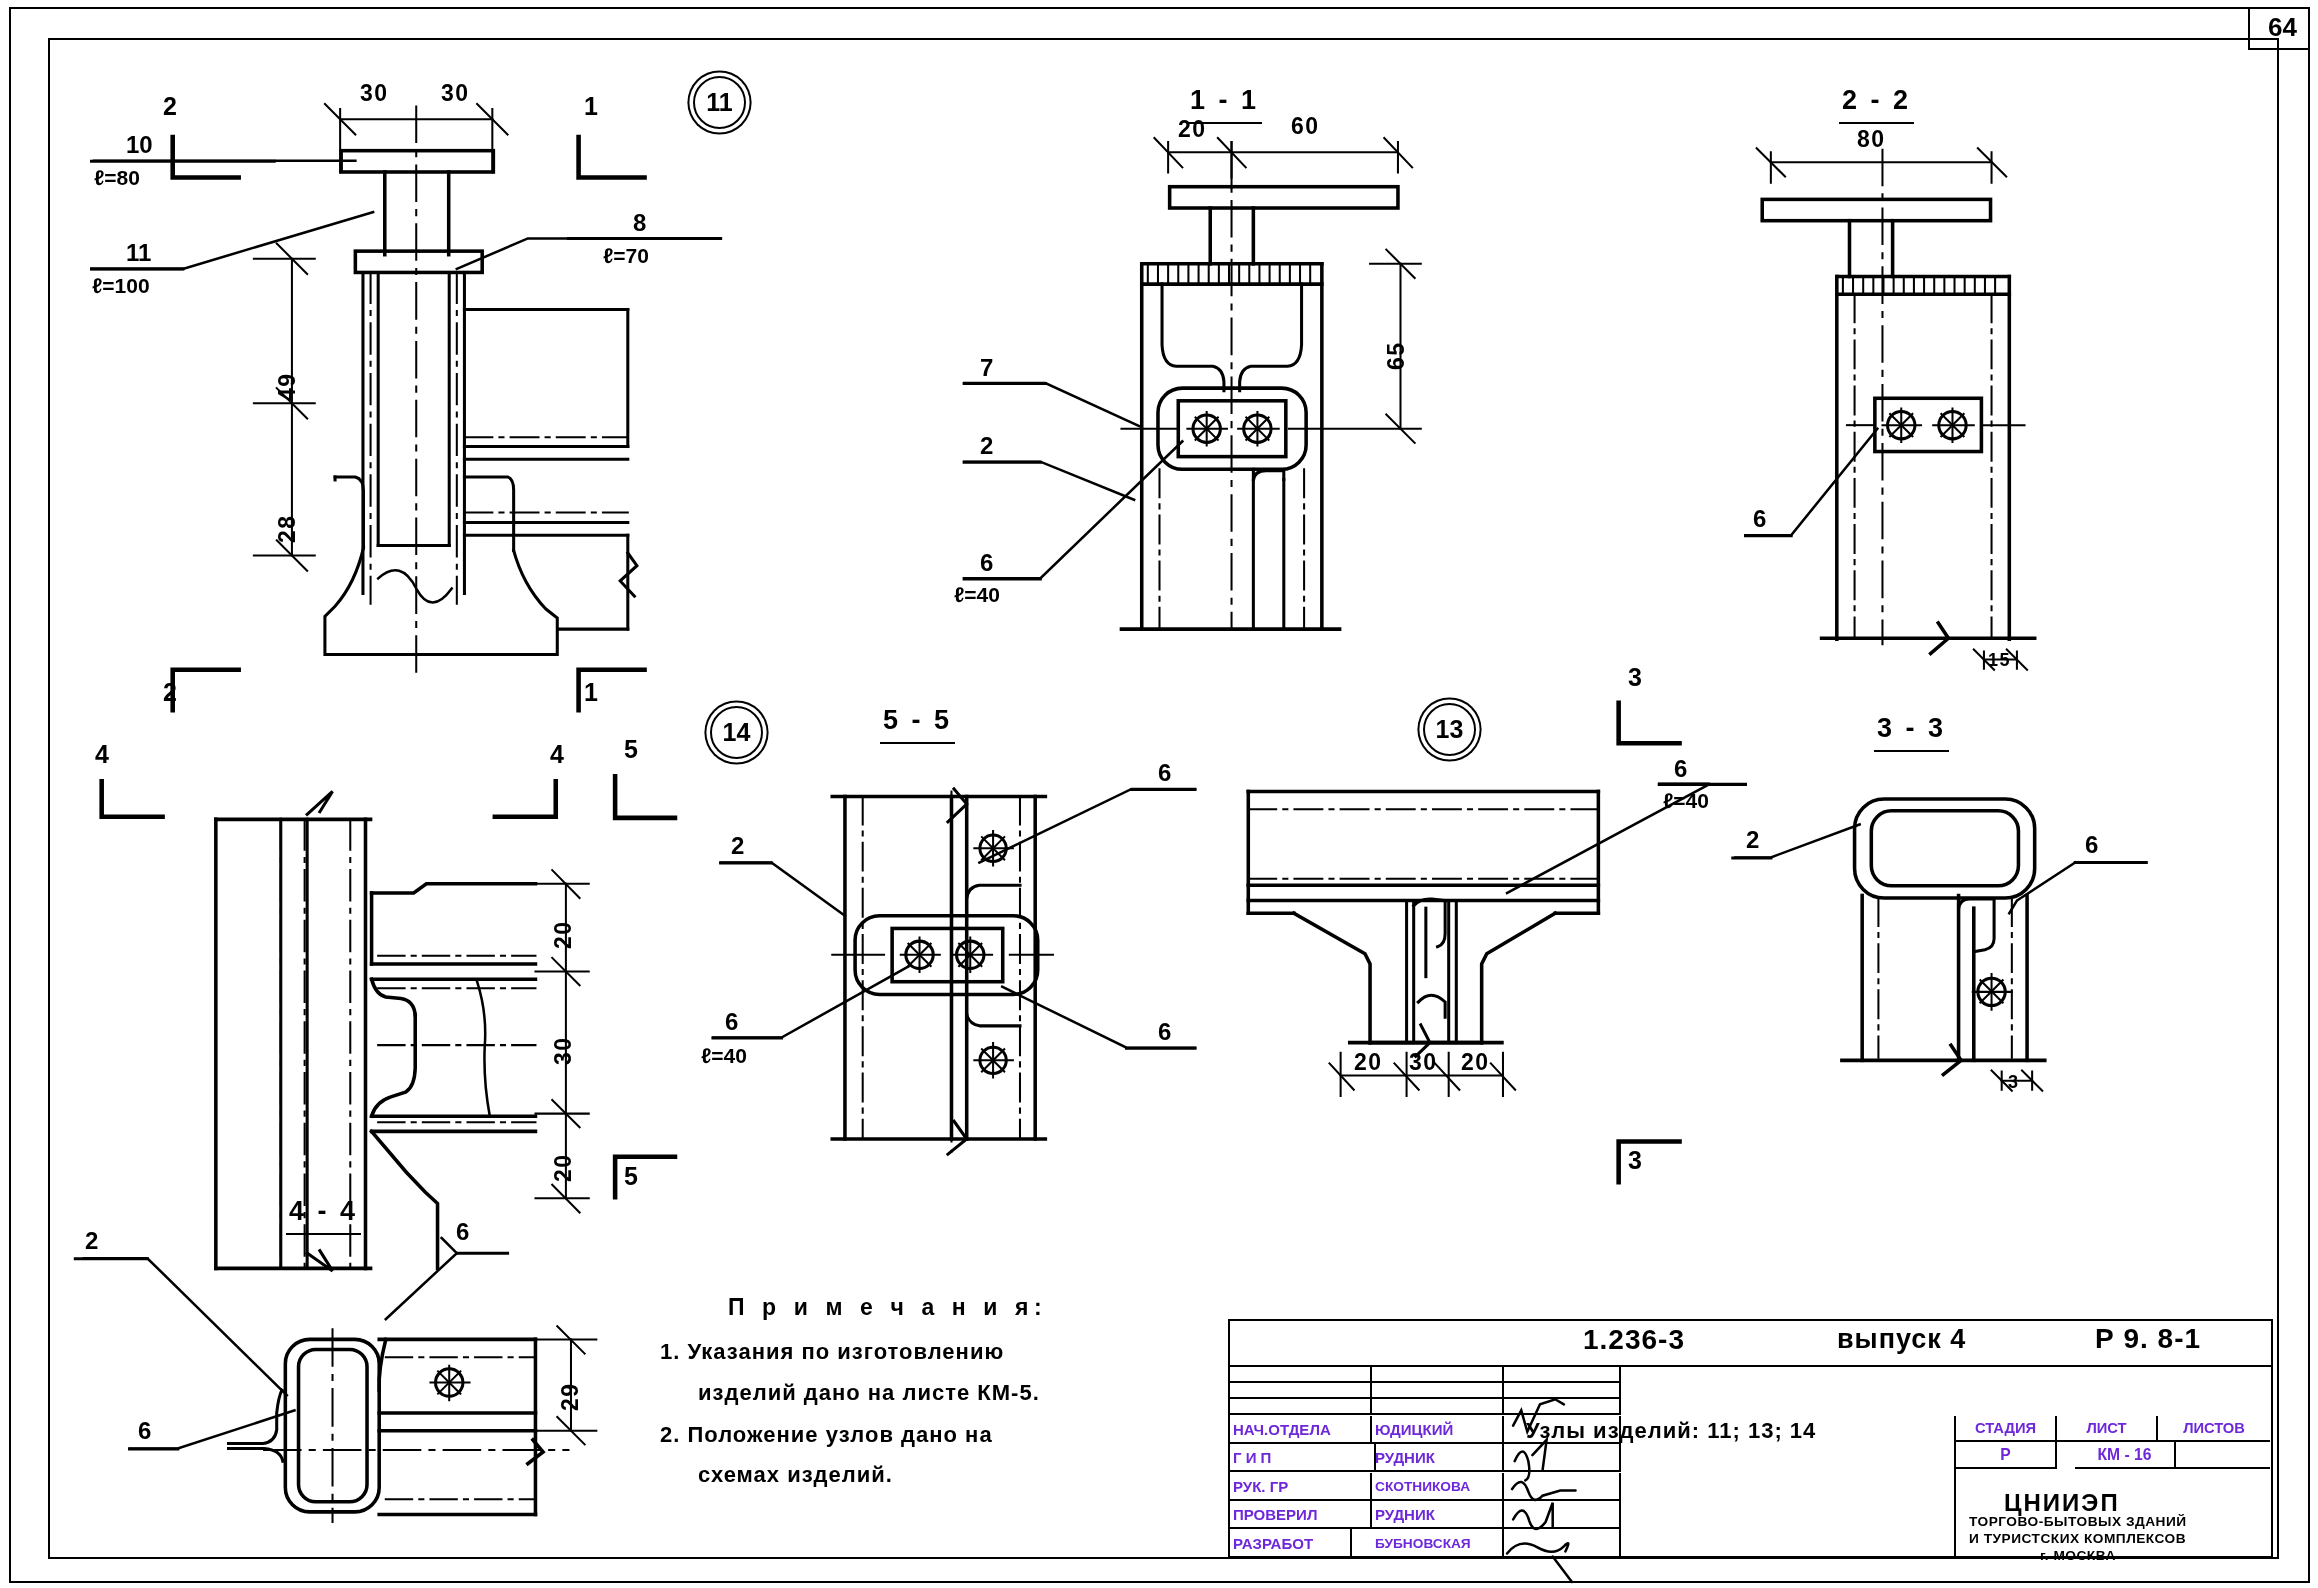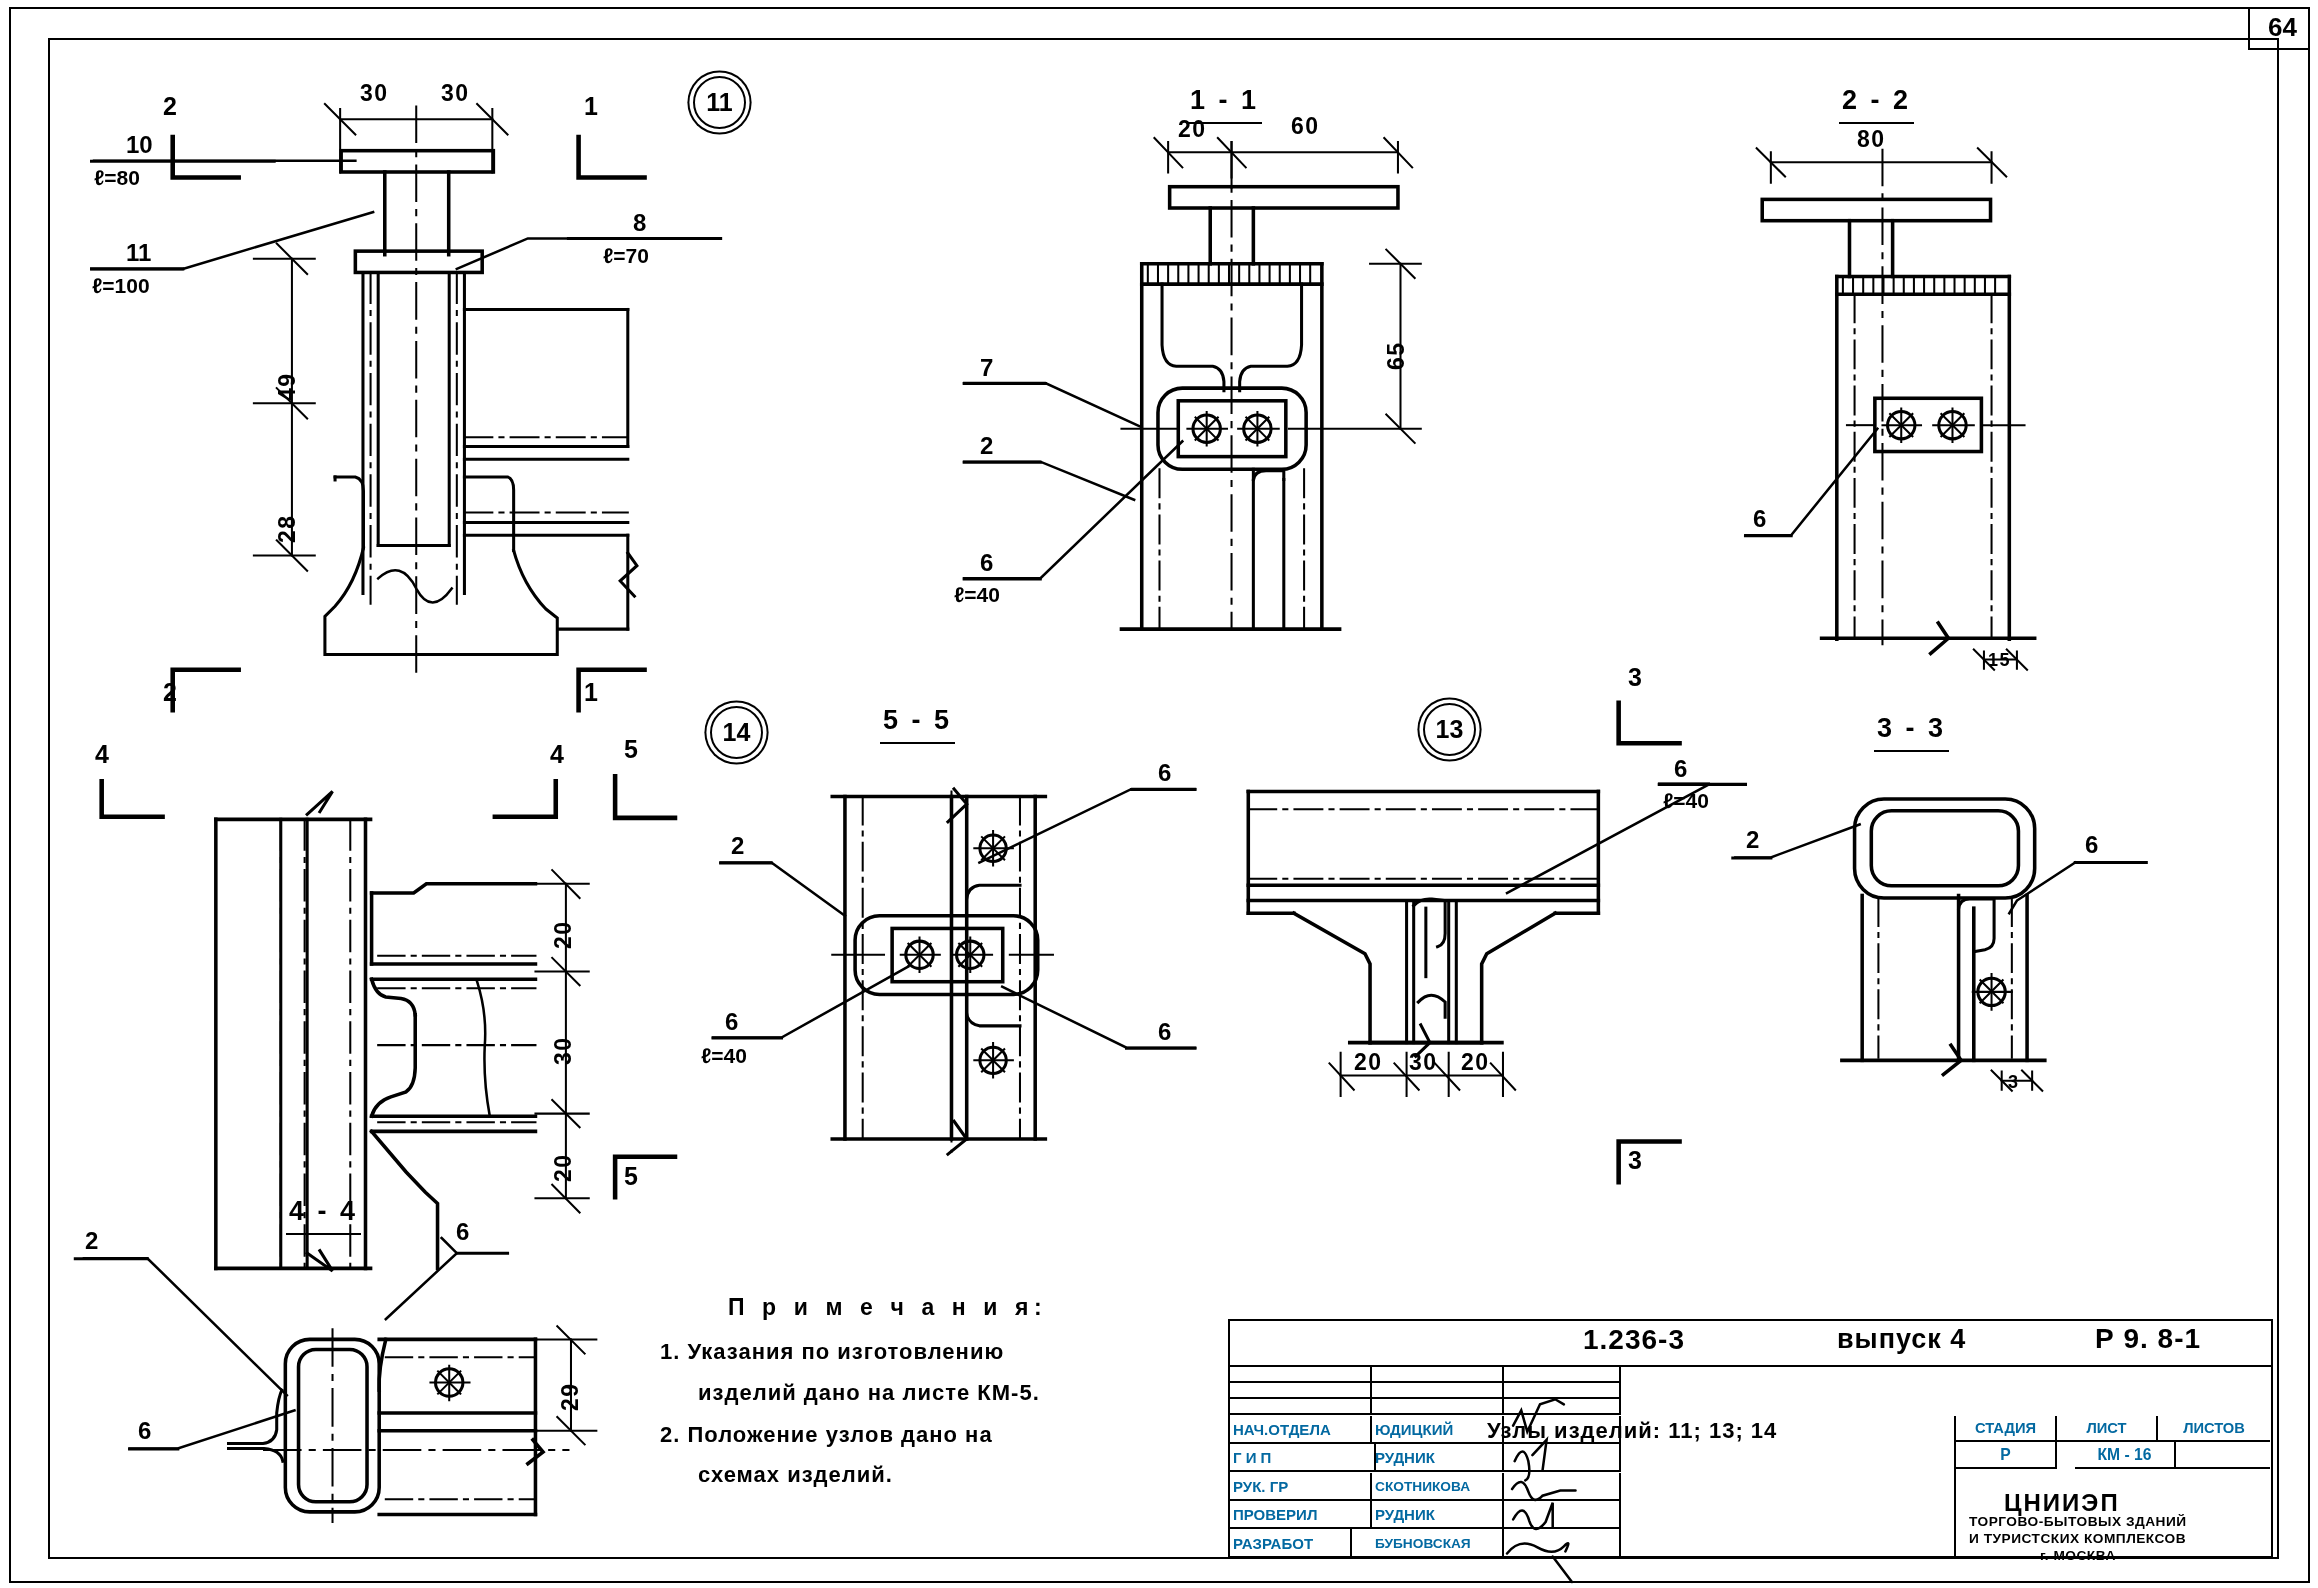--- a/index.html
+++ b/index.html
@@ -35,28 +35,28 @@
   
   svg.draw{position:absolute;left:0;top:0;width:2319px;height:1588px;pointer-events:none;}
 
   
   #notes-title{position:absolute;font-size:23px;font-weight:bold;letter-spacing:5.6px;color:#000;}
   .note{position:absolute;font-size:22px;font-weight:bold;letter-spacing:1px;color:#000;white-space:nowrap;}
 
   
   #tb{position:absolute;left:1228px;top:1365px;width:1045px;height:193px;border:2.5px solid #000;box-sizing:border-box;}
   .tbcell{position:absolute;border-right:2px solid #000;border-bottom:2px solid #000;box-sizing:border-box;
-          display:flex;align-items:center;font-size:15px;font-weight:bold;color:#0369a1;padding-left:3px;overflow:hidden;}
+          display:flex;align-items:center;font-size:15px;font-weight:bold;color:#6d28d9;padding-left:3px;overflow:hidden;}
   .tbcellc{justify-content:center;padding-left:0;}
 
   #tb-upper{position:absolute;left:1228px;top:1319px;width:1045px;height:47px;border:2.5px solid #000;border-bottom:none;box-sizing:border-box;}
   #code-main{position:absolute;left:1583px;top:1324px;font-size:28px;font-weight:bold;letter-spacing:1px;color:#000;}
   #code-vyp{position:absolute;left:1837px;top:1324px;font-size:27px;font-weight:bold;letter-spacing:1px;color:#000;}
   #code-ref{position:absolute;left:2095px;top:1323px;font-size:28px;font-weight:bold;letter-spacing:1px;color:#000;text-align:center;}
-  #tb-subject{position:absolute;left:1487px;top:1418px;font-size:22px;font-weight:bold;letter-spacing:1px;color:#000;}
+  #tb-subject{position:absolute;left:1526px;top:1418px;font-size:22px;font-weight:bold;letter-spacing:1px;color:#000;}
   #org1{position:absolute;left:2004px;top:1489px;font-size:24px;font-weight:bold;letter-spacing:2px;color:#000;}
   #org2{position:absolute;left:1969px;top:1514px;font-size:13.7px;font-weight:bold;letter-spacing:0.5px;color:#000;}
   #org3{position:absolute;left:1969px;top:1531px;font-size:13.7px;font-weight:bold;letter-spacing:0.5px;color:#000;}
   #org4{position:absolute;left:2040px;top:1548px;font-size:13.7px;font-weight:bold;letter-spacing:0.5px;color:#000;}
 </style>
 </head>
 <body>
 
 <div id="sheet">
 

